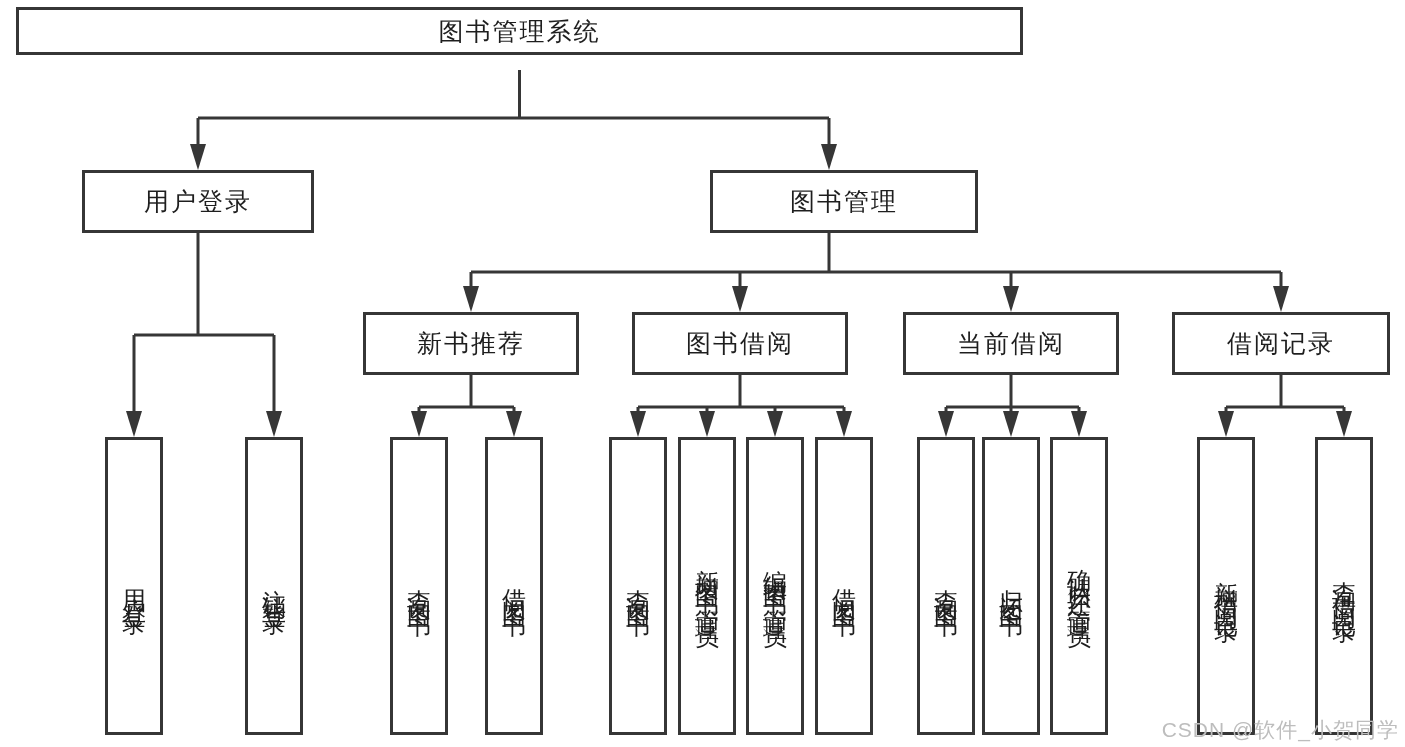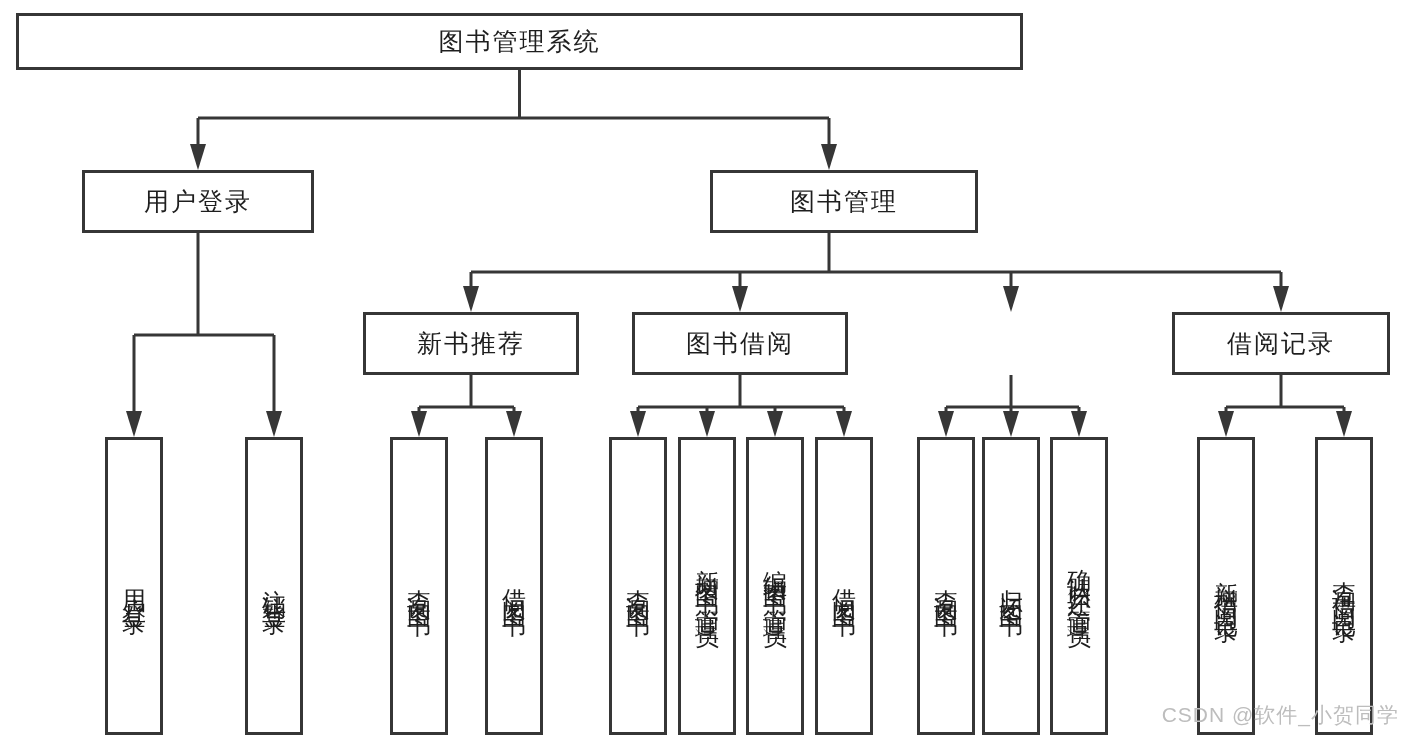--- a/index.html
+++ b/index.html
@@ -26,21 +26,21 @@
     display:flex;align-items:center;justify-content:center;
   }
   .box.h span{
     font-size:25px;color:var(--text);letter-spacing:2px;white-space:nowrap;
   }
   .box.v span{
     writing-mode:vertical-rl;text-orientation:mixed;
     font-size:24px;color:var(--text);letter-spacing:8px;line-height:1;
   }
   .watermark{
-    position:absolute;z-index:10;right:6px;top:701px;
+    position:absolute;z-index:10;right:6px;top:716px;
     font-size:21px;letter-spacing:1px;color:var(--watermark);white-space:nowrap;text-align:center;
   }
 </style>
 </head>
 <body>
 
 <div class="stage">
 
   <svg class="connectors" width="1405" height="747" viewBox="0 0 1405 747">
     <path d="
@@ -65,36 +65,39 @@
     <polygon points="699,411 715,411 707,437"></polygon>
     <polygon points="767,411 783,411 775,437"></polygon>
     <polygon points="836,411 852,411 844,437"></polygon>
     <polygon points="938,411 954,411 946,437"></polygon>
     <polygon points="1003,411 1019,411 1011,437"></polygon>
     <polygon points="1071,411 1087,411 1079,437"></polygon>
     <polygon points="1218,411 1234,411 1226,437"></polygon>
     <polygon points="1336,411 1352,411 1344,437"></polygon>
   </svg>
 
-  <div class="box h" style="left:16px;top:13px;width:1007px;height:57px">
+  <div class="box h" style="left:16px;top:7px;width:1007px;height:48px">
     <span>图书管理系统</span>
   </div>
 
   <div class="box h" style="left:82px;top:170px;width:232px;height:63px">
     <span>用户登录</span>
   </div>
   <div class="box h" style="left:710px;top:170px;width:268px;height:63px">
     <span>图书管理</span>
   </div>
 
   <div class="box h" style="left:632px;top:312px;width:216px;height:63px">
     <span>图书借阅</span>
   </div>
   <div class="box h" style="left:363px;top:312px;width:216px;height:63px">
     <span>新书推荐</span>
+  </div>
+  <div class="box h" style="left:903px;top:312px;width:216px;height:63px">
+    <span>当前借阅</span>
   </div>
   <div class="box h" style="left:1172px;top:312px;width:218px;height:63px">
     <span>借阅记录</span>
   </div>
 
   <div class="box v" style="left:105px;top:437px;width:58px;height:298px">
     <span>用户登录</span>
   </div>
   <div class="box v" style="left:245px;top:437px;width:58px;height:298px">
     <span>注销登录</span>

